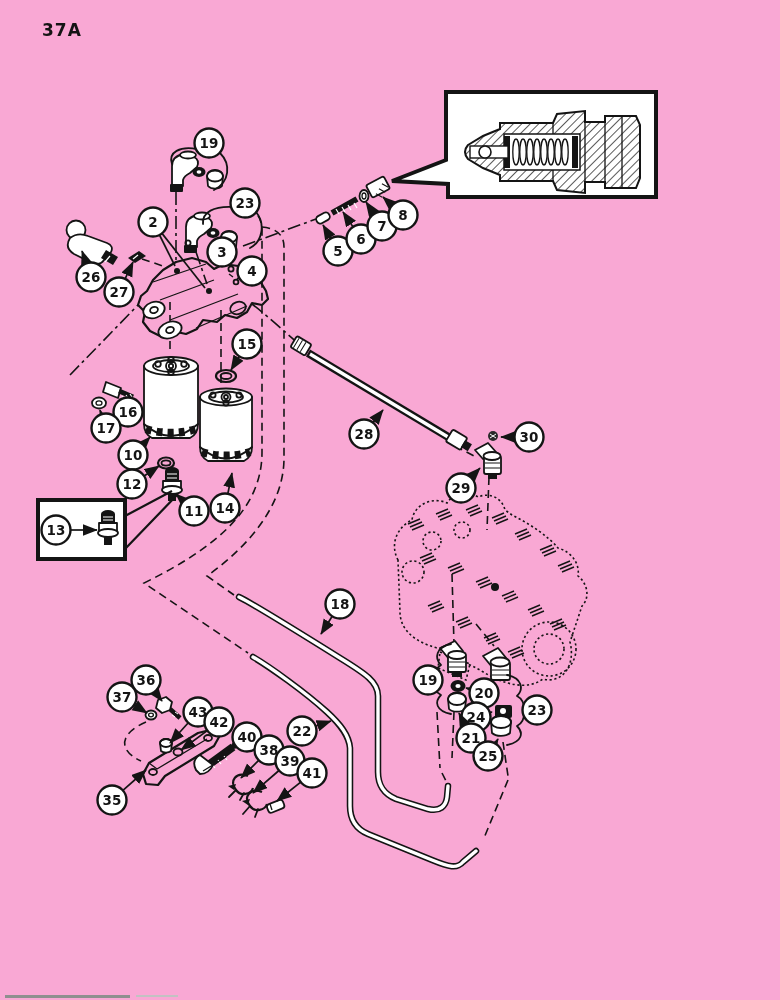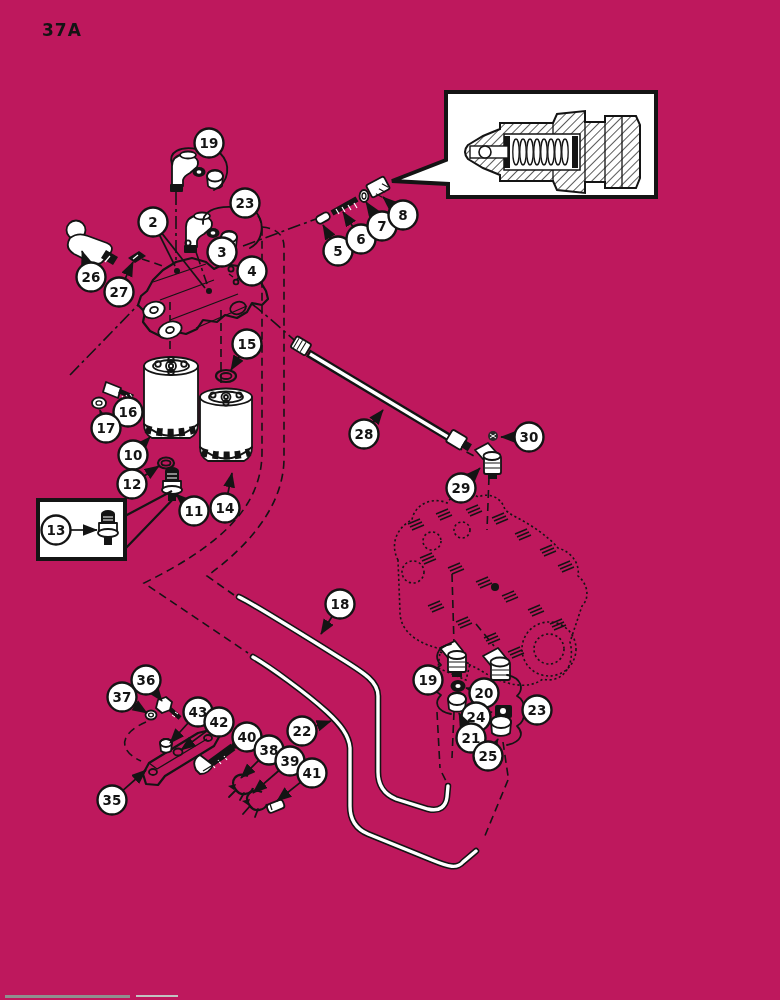--- a/index.html
+++ b/index.html
@@ -1,16 +1,16 @@
 <!DOCTYPE html>
 <html><head>
 <meta charset="utf-8">
 <style>
   html,body{margin:0;padding:0;background:#e8e8e8;}
-  #page{position:relative;width:780px;height:1000px;background:#be185d;overflow:hidden;
+  #page{position:relative;width:780px;height:1000px;background:#f9a8d4;overflow:hidden;
         font-family:"DejaVu Sans","Liberation Sans",sans-serif;}
   svg{display:block}
   .ln{fill:none;stroke:#141414;stroke-width:1.8;stroke-linejoin:round;stroke-linecap:round}
   .ln2{fill:none;stroke:#141414;stroke-width:2.2;stroke-linejoin:round}
   .fw{fill:#ffffff;stroke:#141414;stroke-width:1.8;stroke-linejoin:round}
   .fb{fill:#141414;stroke:none}
   .thin{fill:none;stroke:#141414;stroke-width:1.3}
   .dash{fill:none;stroke:#141414;stroke-width:1.6;stroke-dasharray:8 5}
   .dashdot{fill:none;stroke:#141414;stroke-width:1.6;stroke-dasharray:13 4 3 4}
   .dot{fill:none;stroke:#141414;stroke-width:1.6;stroke-dasharray:2.2 2.6}

